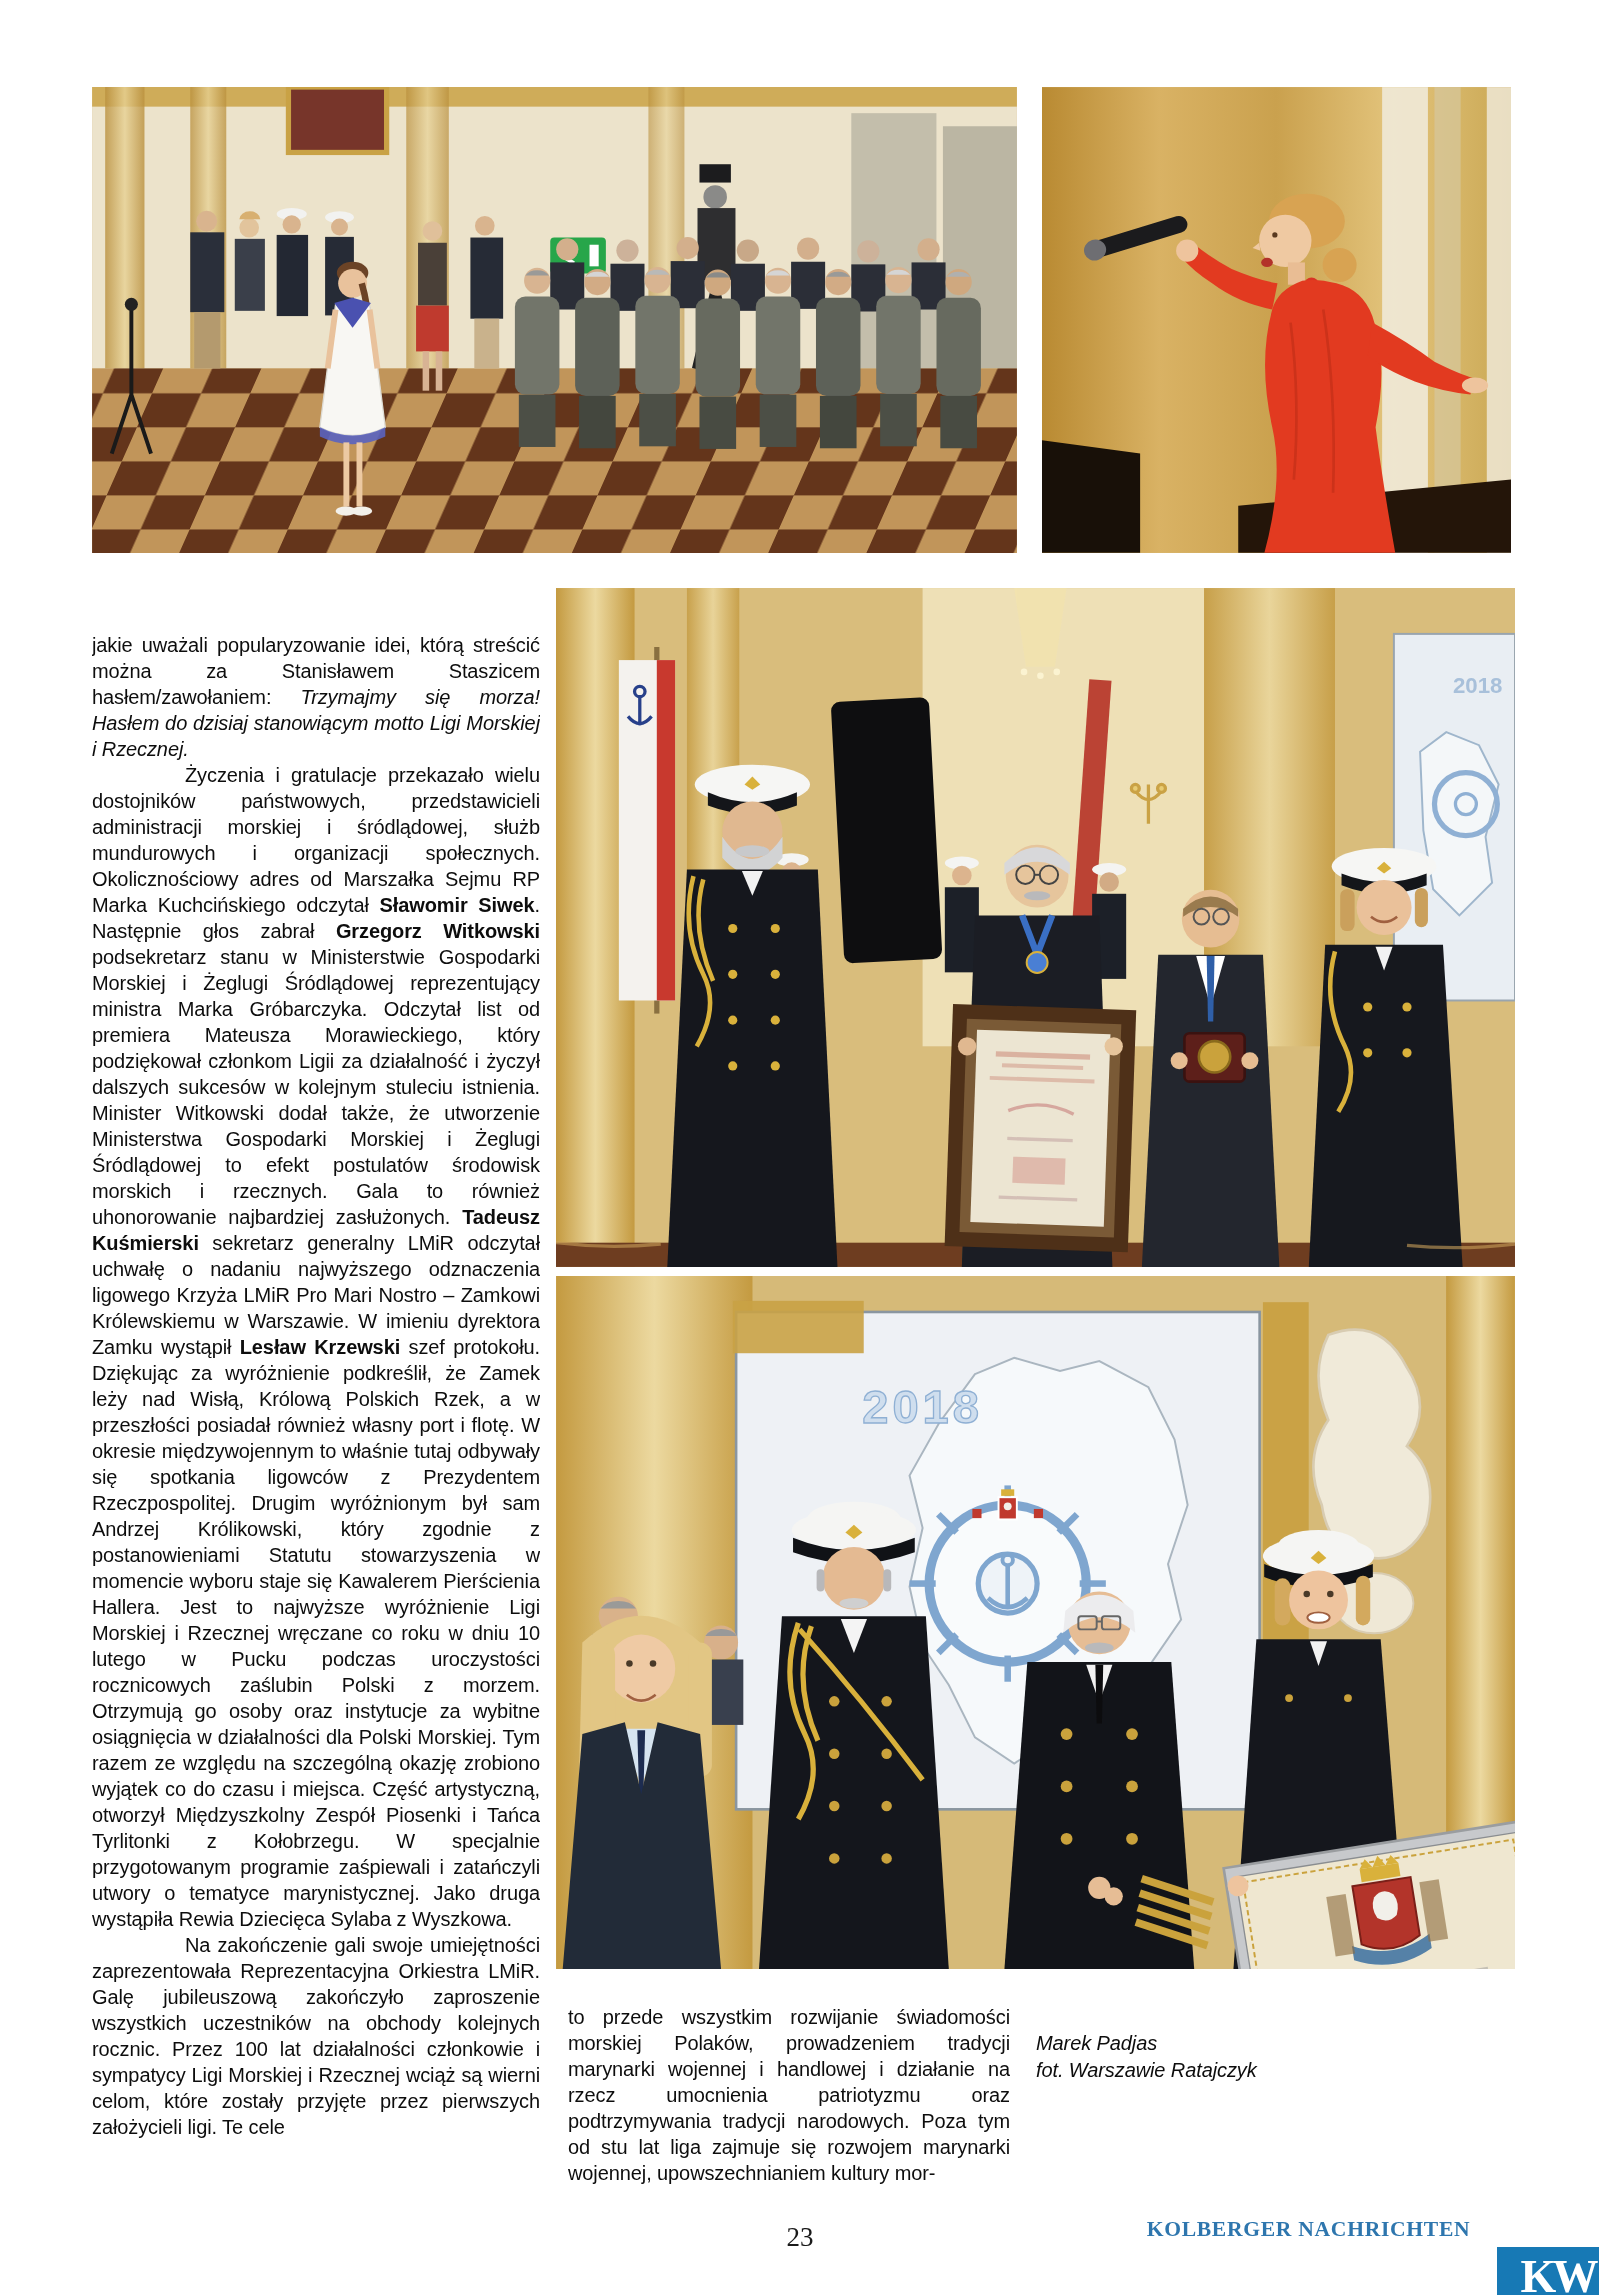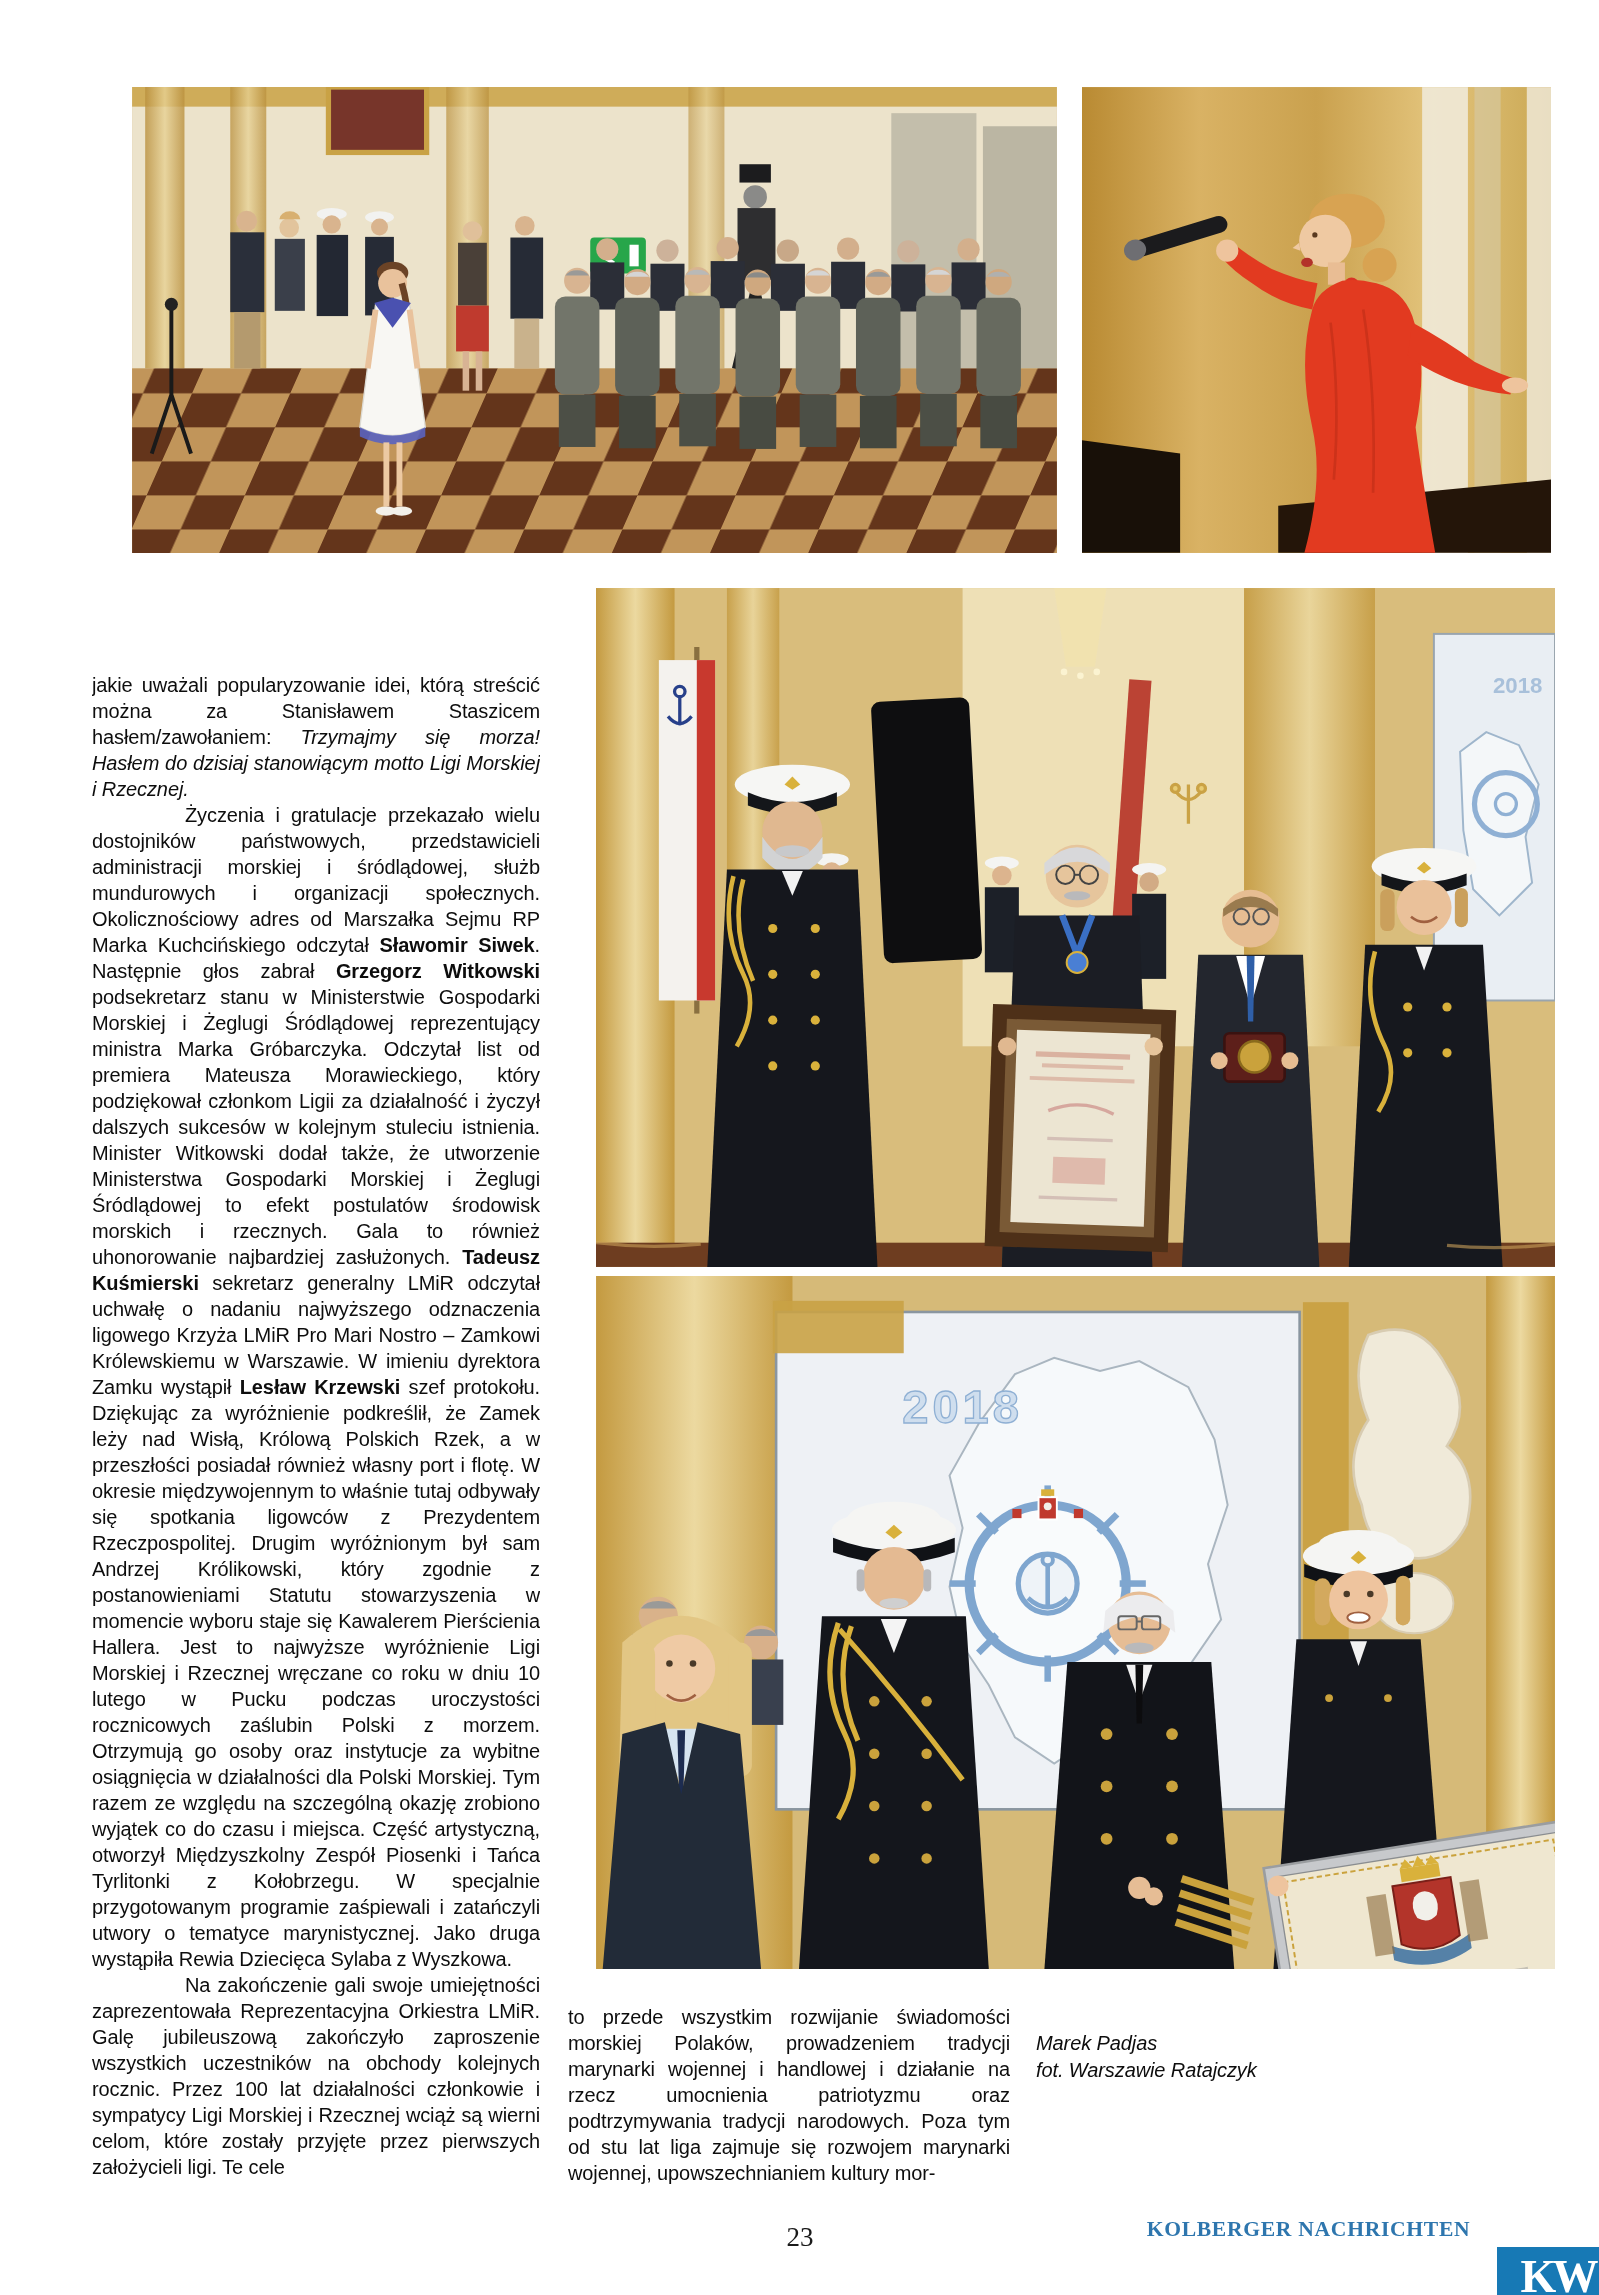--- a/index.html
+++ b/index.html
@@ -1,18 +1,18 @@
 <!DOCTYPE html>
 <html lang="pl" style="font-size:10.5px"><head>
 <meta charset="utf-8">
 <style>
   html,body{margin:0;padding:0;background:#fff;}
   .page{position:relative;width:1600px;height:2295px;background:#ffffff;overflow:hidden;
         font-family:"Liberation Sans",sans-serif;color:#111;}
-  .photo{position:absolute;overflow:hidden;background:#d9c28a;margin-left:40px;}
+  .photo{position:absolute;overflow:hidden;background:#d9c28a;}
   .photo svg{display:block;width:100%;height:100%;}
   .col{position:absolute;font-size:20px;line-height:26px;text-align:justify;
        letter-spacing:-0.1px;color:#0d0d0d;overflow:hidden;hyphens:auto;}
   .col p{margin:0;}
   .col p.ind{text-indent:93px;}
   .rs-i{font-style:italic;}
   .rs-b{font-weight:bold;}
   .byline-block{margin-top:25.5px;text-align:left;font-style:italic;}
   .byline-block div{line-height:27.5px;}
   .page-num{position:absolute;top:2222px;left:0;width:1600px;text-align:center;
@@ -488,21 +488,21 @@
         <rect x="130" y="290" width="210" height="6" fill="#9a9a9a" opacity="0.35"></rect>
         <text x="235" y="322" text-anchor="middle" font-size="18" font-weight="bold" letter-spacing="1" font-family="Liberation Serif, serif" fill="#555555">LIGI MORSKIEJ I RZECZNEJ</text>
         <rect x="150" y="336" width="170" height="6" fill="#9a9a9a" opacity="0.35"></rect>
         <text x="235" y="372" text-anchor="middle" font-size="25" font-style="italic" font-family="Liberation Serif, serif" fill="#333333">kpt. ż.w. Andrzejowi Królikowskiemu</text>
         <rect x="140" y="388" width="190" height="6" fill="#9a9a9a" opacity="0.4"></rect>
       </g>
       <circle cx="1042" cy="932" r="16" fill="#eec49e"></circle>
     </svg>
   </div>
 
-  <div class="col" style="left:92px;top:672px;width:448px;height:1557px;">
+  <div class="col" style="left:92px;top:632px;width:448px;height:1557px;">
     <p><span>jakie uważali popularyzowanie idei, którą streścić można za Stanisławem Staszicem hasłem/zawołaniem: </span><span class="rs-i">Trzymajmy się morza! Hasłem do dzisiaj stanowiącym motto Ligi Morskiej i Rzecznej.</span></p>
     <p class="ind"><span>Życzenia i gratulacje przekazało wielu dostojników państwowych, przedstawicieli administracji morskiej i śródlądowej, służb mundurowych i organizacji społecznych. Okolicznościowy adres od Marszałka Sejmu RP Marka Kuchcińskiego odczytał </span><span class="rs-b">Sławomir Siwek</span><span>. Następnie głos zabrał </span><span class="rs-b">Grzegorz Witkowski</span><span> podsekretarz stanu w Ministerstwie Gospodarki Morskiej i Żeglugi Śródlądowej reprezentujący ministra Marka Gróbarczyka. Odczytał list od premiera Mateusza Morawieckiego, który podziękował członkom Ligii za działalność i życzył dalszych sukcesów w kolejnym stuleciu istnienia. Minister Witkowski dodał także, że utworzenie Ministerstwa Gospodarki Morskiej i Żeglugi Śródlądowej to efekt postulatów środowisk morskich i rzecznych. Gala to również uhonorowanie najbardziej zasłużonych. </span><span class="rs-b">Tadeusz Kuśmierski</span><span> sekretarz generalny LMiR odczytał uchwałę o nadaniu najwyższego odznaczenia ligowego Krzyża LMiR Pro Mari Nostro – Zamkowi Królewskiemu w Warszawie. W imieniu dyrektora Zamku wystąpił </span><span class="rs-b">Lesław Krzewski</span><span> szef protokołu. Dziękując za wyróżnienie podkreślił, że Zamek leży nad Wisłą, Królową Polskich Rzek, a w przeszłości posiadał również własny port i flotę. W okresie międzywojennym to właśnie tutaj odbywały się spotkania ligowców z Prezydentem Rzeczpospolitej. Drugim wyróżnionym był sam Andrzej Królikowski, który zgodnie z postanowieniami Statutu stowarzyszenia w momencie wyboru staje się Kawalerem Pierścienia Hallera. Jest to najwyższe wyróżnienie Ligi Morskiej i Rzecznej wręczane co roku w dniu 10 lutego w Pucku podczas uroczystości rocznicowych zaślubin Polski z morzem. Otrzymują go osoby oraz instytucje za wybitne osiągnięcia w działalności dla Polski Morskiej. Tym razem ze względu na szczególną okazję zrobiono wyjątek co do czasu i miejsca. Część artystyczną, otworzył Międzyszkolny Zespół Piosenki i Tańca Tyrlitonki z Kołobrzegu. W specjalnie przygotowanym programie zaśpiewali i zatańczyli utwory o tematyce marynistycznej. Jako druga wystąpiła Rewia Dziecięca Sylaba z Wyszkowa.</span></p>
     <p class="ind"><span>Na zakończenie gali swoje umiejętności zaprezentowała Reprezentacyjna Orkiestra LMiR. Galę jubileuszową zakończyło zaproszenie wszystkich uczestników na obchody kolejnych rocznic. Przez 100 lat działalności członkowie i sympatycy Ligi Morskiej i Rzecznej wciąż są wierni celom, które zostały przyjęte przez pierwszych założycieli ligi. Te cele</span></p>
   </div>
 
   <div class="col" style="left:568px;top:2004px;width:442px;height:183px;">
     <p><span>to przede wszystkim rozwijanie świadomości morskiej Polaków, prowadzeniem tradycji marynarki wojennej i handlowej i działanie na rzecz umocnienia patriotyzmu oraz podtrzymywania tradycji narodowych. Poza tym od stu lat liga zajmuje się rozwojem marynarki wojennej, upowszechnianiem kultury mor-</span></p>
   </div>
 
   <div class="col" style="left:1036px;top:2004px;width:442px;height:183px;">

